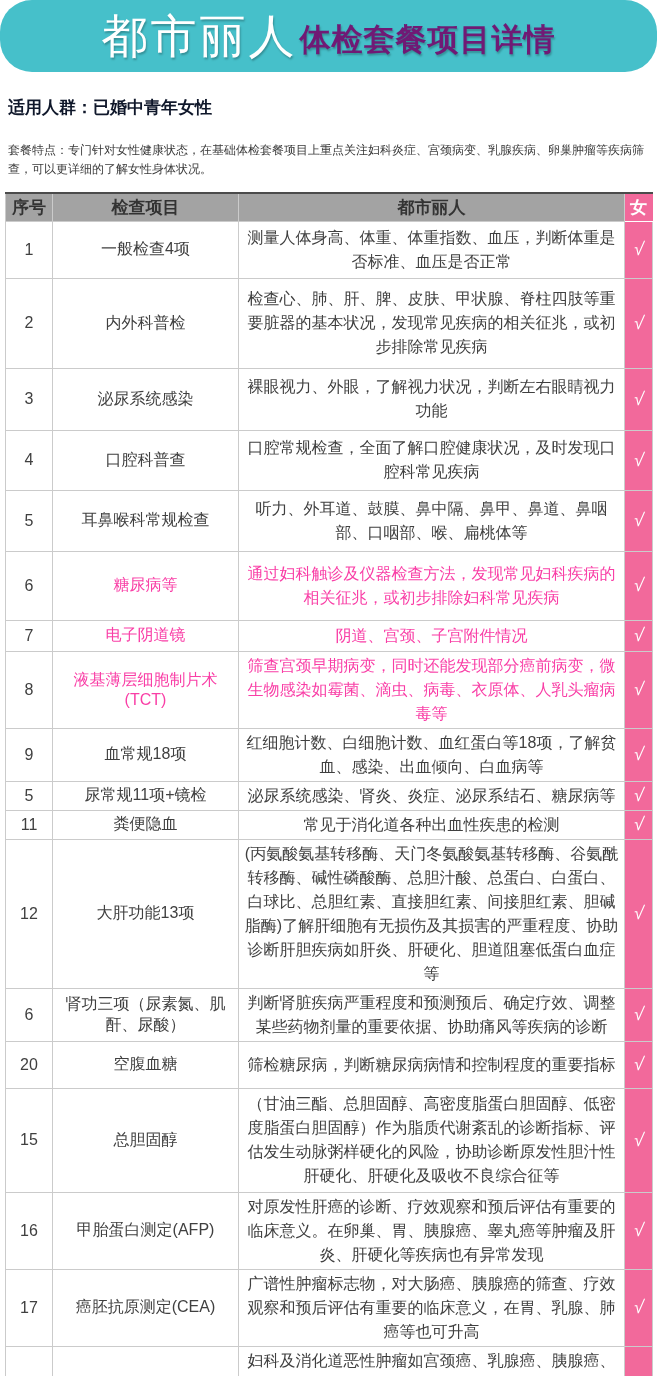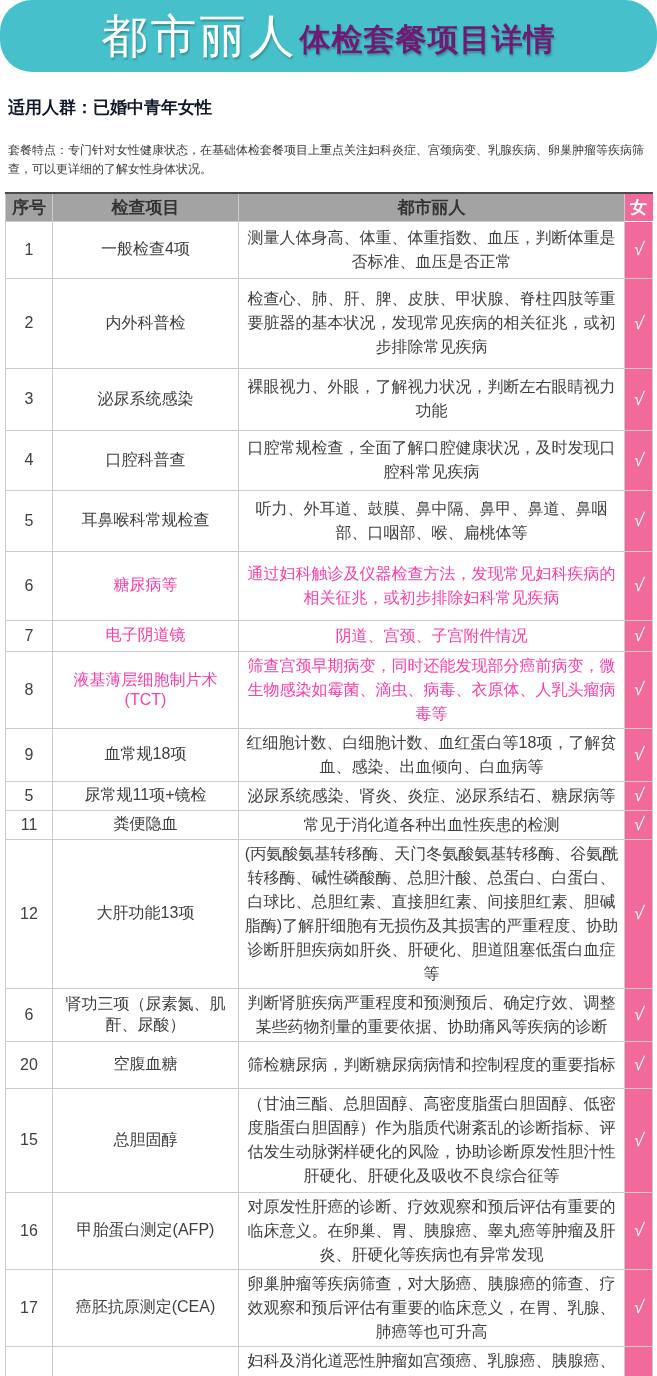--- a/index.html
+++ b/index.html
@@ -234,21 +234,21 @@
       </tr>
       <tr style="height: 77px;">
         <td class="c-num">16</td>
         <td class="c-item">甲胎蛋白测定(AFP)</td>
         <td class="c-meaning">对原发性肝癌的诊断、疗效观察和预后评估有重要的临床意义。在卵巢、胃、胰腺癌、睾丸癌等肿瘤及肝炎、肝硬化等疾病也有异常发现</td>
         <td class="c-check"><span class="tick">√</span></td>
       </tr>
       <tr style="height: 75px;">
         <td class="c-num">17</td>
         <td class="c-item">癌胚抗原测定(CEA)</td>
-        <td class="c-meaning">卵巢肿瘤等疾病筛查，对大肠癌、胰腺癌的筛查、疗效观察和预后评估有重要的临床意义，在胃、乳腺、肺癌等也可升高</td>
+        <td class="c-meaning">广谱性肿瘤标志物，对大肠癌、胰腺癌的筛查、疗效观察和预后评估有重要的临床意义，在胃、乳腺、肺癌等也可升高</td>
         <td class="c-check"><span class="tick">√</span></td>
       </tr>
       <tr style="height: 78px;">
         <td class="c-num">18</td>
         <td class="c-item">糖类抗原125（CA-125）</td>
         <td class="c-meaning">妇科及消化道恶性肿瘤如宫颈癌、乳腺癌、胰腺癌、肝癌、胃癌及肺癌等，也可见于肝硬化、肾衰、孕妇、良性卵巢瘤等</td>
         <td class="c-check"></td>
       </tr>
     </tbody>
 </table>

